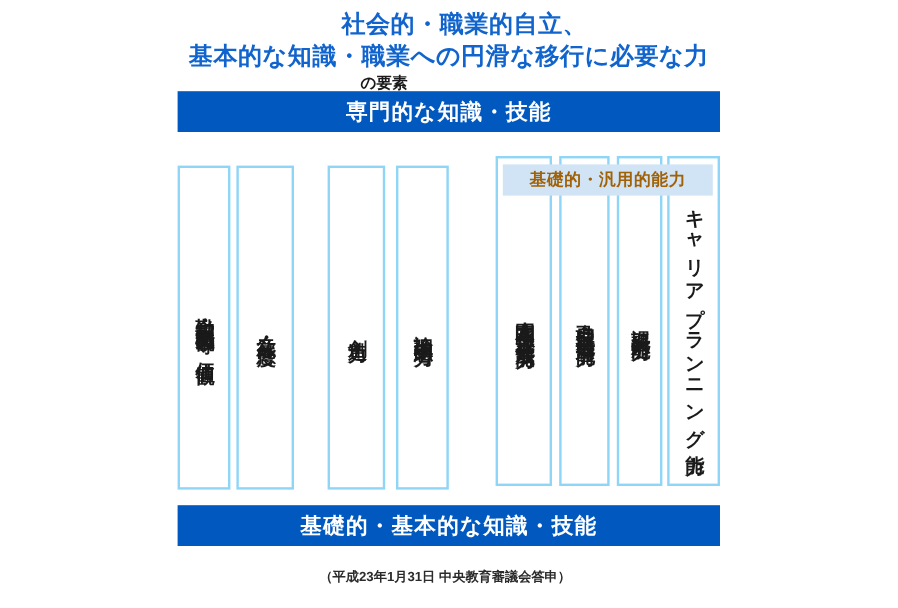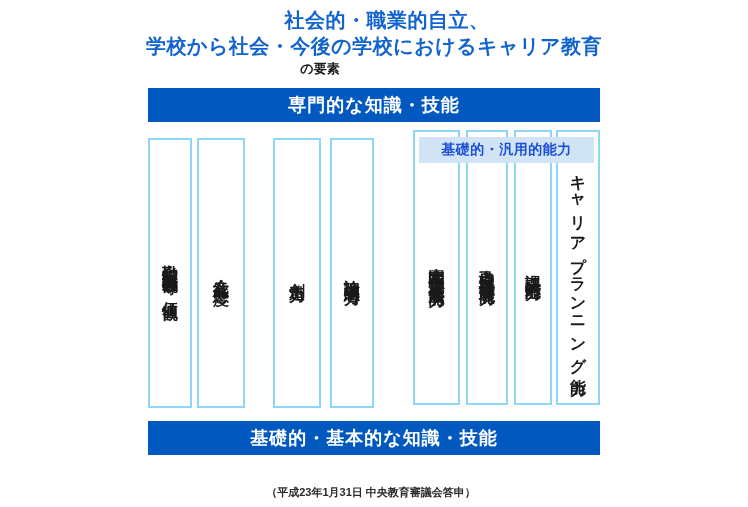--- a/index.html
+++ b/index.html
@@ -9,45 +9,45 @@
   }
   .title-line{position:absolute;left:0;width:748px;text-align:center;
     font-size:20px;font-weight:bold;color:#1164cd;letter-spacing:0.5px;}
   .title-line1{top:7px;margin-left:13px;}
   .title-line2{top:33px;}
   .title-suffix{position:absolute;top:60px;left:0;width:640px;text-align:center;
     font-size:13px;font-weight:bold;color:#1a1a1a;}
   .bar{position:absolute;left:148px;width:452px;height:34px;background:#0158bf;
     color:#ffffff;font-weight:bold;font-size:18px;letter-spacing:1px;
     display:flex;align-items:center;justify-content:center;}
-  .bar-top{top:88px;}
+  .bar-top{top:76px;}
   .bar-bottom{top:421px;justify-content:center;}
   .vcol{position:absolute;box-sizing:border-box;background:#ffffff;
     border:2px solid #8ed5f7;display:flex;align-items:center;justify-content:center;}
   .vtext{writing-mode:vertical-rl;font-weight:bold;font-size:16px;
     letter-spacing:2px;color:#1a1a1a;line-height:1;}
   .lcol{top:138px;height:270px;}
   .group{position:absolute;left:413px;top:130px;width:187px;height:275px;}
   .gcol{top:0;height:275px;}
   .group-header{position:absolute;left:6px;top:7px;width:175px;height:26px;
-    background:#d0e4f6;color:#1d4ed8;font-weight:bold;font-size:14px;
+    background:#d0e4f6;color:#a16207;font-weight:bold;font-size:14px;
     display:flex;align-items:center;justify-content:center;z-index:2;
     letter-spacing:0.5px;}
   .source-box{position:absolute;top:470px;left:50%;transform:translateX(-50%);}
   .source-line1{font-size:12.5px;font-weight:bold;color:#2b2b2b;white-space:nowrap;}
   .source-line2{font-size:11px;font-weight:bold;color:#2b2b2b;text-align:right;
-    margin-top:15px;padding-right:6px;white-space:nowrap;}
+    margin-top:3px;padding-right:6px;white-space:nowrap;}
 </style>
 </head>
 <body>
 
 <div class="canvas">
 
   <div class="title-line title-line1">社会的・職業的自立、</div>
-  <div class="title-line title-line2">学校から社会・今後の学校におけるキャリア教育</div>
+  <div class="title-line title-line2">基本的な知識・職業への円滑な移行に必要な力</div>
   <div class="title-suffix">の要素</div>
 
   <div class="bar bar-top">
     <span>専門的な知識・技能</span>
   </div>
 
   <div class="vcol lcol" style="left:148px;width:44px;">
     <span class="vtext">勤労観・職業観等の価値観</span>
   </div>
   <div class="vcol lcol" style="left:197px;width:48px;">

